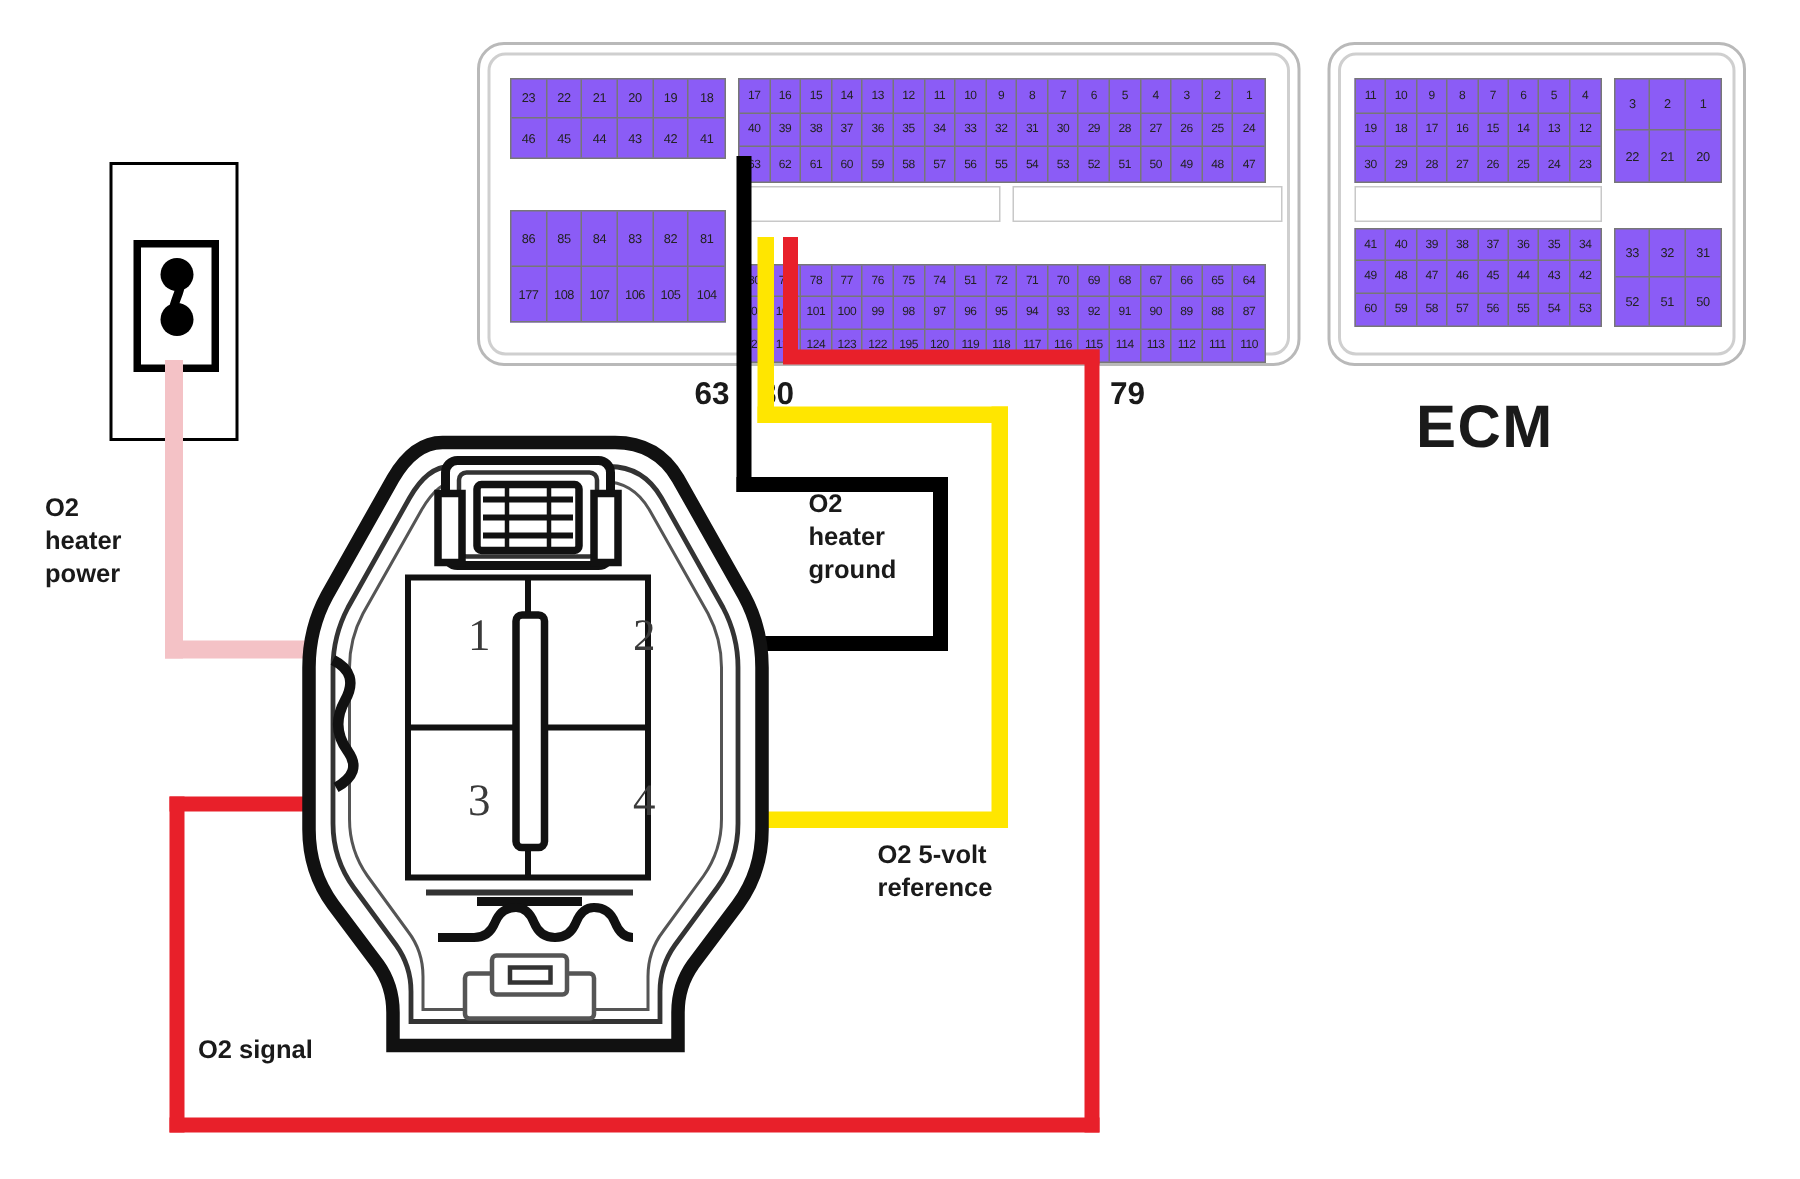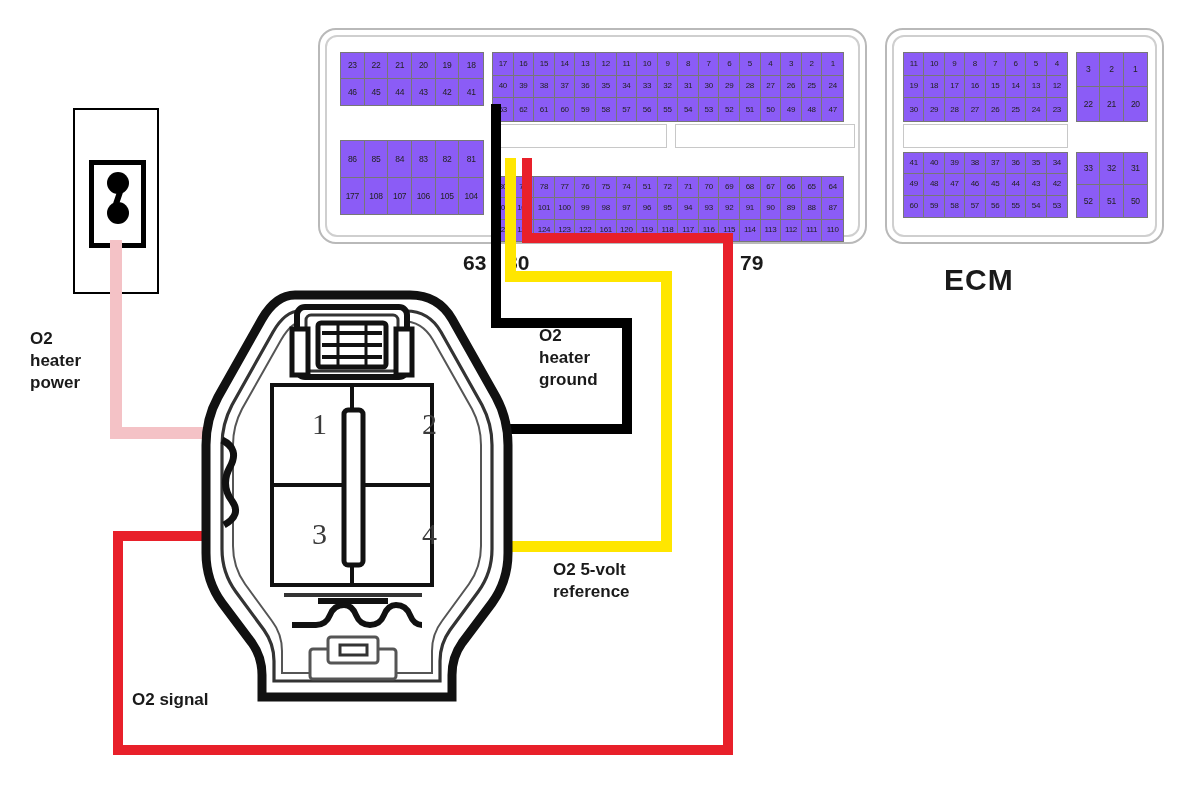--- a/index.html
+++ b/index.html
@@ -33,21 +33,21 @@
 
   
   .fusebox-outer{position:absolute;border:2px solid #000;background:#fff;box-sizing:border-box;}
   .fusebox-inner{position:absolute;border:5px solid #000;background:#fff;box-sizing:border-box;}
   .fuse-sym{position:absolute;}
 
   
   .lbl{position:absolute;font-weight:bold;color:#1a1a1a;line-height:1.28;
        font-family:"Liberation Sans",sans-serif;white-space:pre-line;}
   .lbl-pinnum{position:absolute;font-weight:bold;font-size:21px;color:#1a1a1a;}
-  .lbl-ecm{position:absolute;font-weight:bold;font-size:30px;letter-spacing:1px;color:#1a1a1a;}
+  .lbl-ecm{position:absolute;font-weight:bold;font-size:40px;letter-spacing:1px;color:#1a1a1a;}
   .lbl-side{font-size:17px;}
   .lbl-mid{font-size:17px;}
 
   
   #o2conn{position:absolute;left:200px;top:285px;width:330px;height:420px;}
   .cnum{position:absolute;font-size:30px;color:#3a3a3a;font-family:"Liberation Serif",serif;}
 </style>
 </head>
 <body>
 
@@ -177,21 +177,21 @@
       <div class="pin">91</div>
       <div class="pin">90</div>
       <div class="pin">89</div>
       <div class="pin">88</div>
       <div class="pin lastcol">87</div>
       <div class="pin lastrow">126</div>
       <div class="pin lastrow">125</div>
       <div class="pin lastrow">124</div>
       <div class="pin lastrow">123</div>
       <div class="pin lastrow">122</div>
-      <div class="pin lastrow">161</div>
+      <div class="pin lastrow">195</div>
       <div class="pin lastrow">120</div>
       <div class="pin lastrow">119</div>
       <div class="pin lastrow">118</div>
       <div class="pin lastrow">117</div>
       <div class="pin lastrow">116</div>
       <div class="pin lastrow">115</div>
       <div class="pin lastrow">114</div>
       <div class="pin lastrow">113</div>
       <div class="pin lastrow">112</div>
       <div class="pin lastrow">111</div>
@@ -367,18 +367,18 @@
   </div>
 
   <div class="lbl lbl-side" style="left:30px;top:328px;">O2
 heater
 power</div>
 
   <div class="lbl lbl-mid" style="left:539px;top:325px;">O2
 heater
 ground</div>
 
-  <div class="lbl lbl-mid" style="left:553px;top:559px;">O2 5-volt
+  <div class="lbl lbl-mid" style="left:585px;top:559px;">O2 5-volt
 reference</div>
 
   <div class="lbl lbl-mid" style="left:132px;top:689px;">O2 signal</div>
 
 </div>
 
 </body></html>

